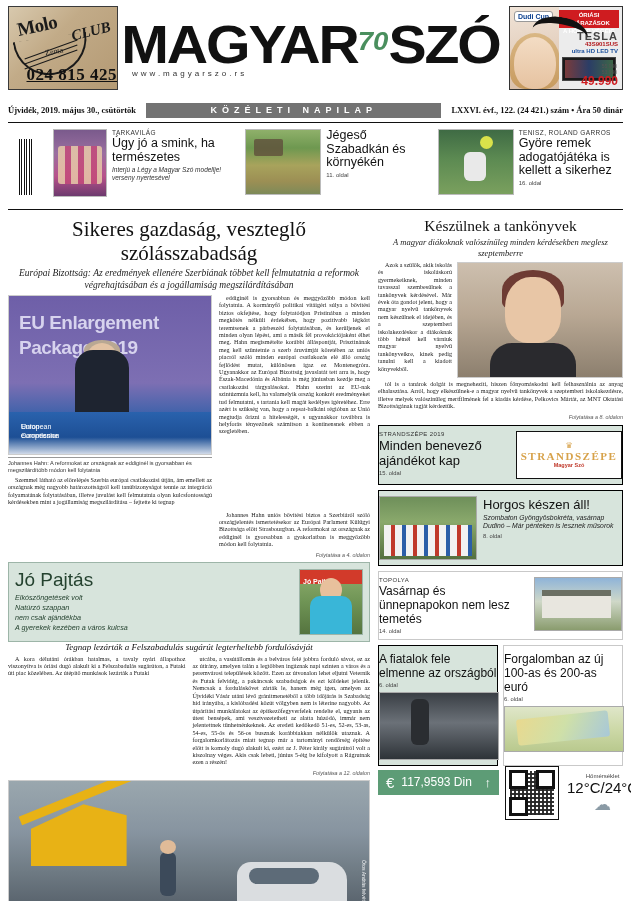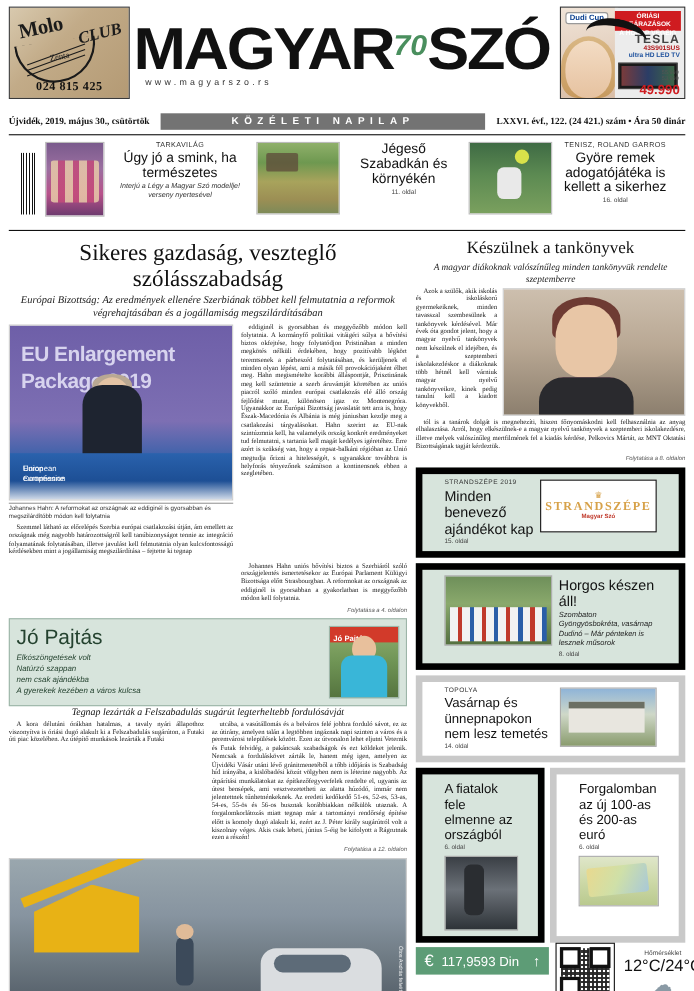--- a/index.html
+++ b/index.html
@@ -18,22 +18,22 @@
   .molo-ad .mwave{position:absolute;left:6px;top:30px;width:70px;height:36px;
     border:2px solid #1a1a1a;border-radius:0 0 40px 40px;border-top:none;transform:rotate(-8deg);}
   .molo-ad .mstr{position:absolute;left:14px;top:42px;width:56px;height:1px;background:#1a1a1a;transform:rotate(-20deg);}
   .molo-ad .mstr.s2{top:47px;}
   .molo-ad .mstr.s3{top:52px;}
   .molo-txt1{position:absolute;left:8px;top:8px;font-family:"Liberation Serif",serif;font-weight:bold;
     font-size:19px;color:#1b1b1b;transform:rotate(-12deg);letter-spacing:-.5px;}
   .molo-txt2{position:absolute;right:6px;top:16px;font-weight:bold;font-size:15px;color:#1b1b1b;
     transform:rotate(-14deg);font-style:italic;}
   .molo-txt3{position:absolute;left:36px;top:40px;font-size:8px;color:#222;transform:rotate(-10deg);}
-  .molo-phone{position:absolute;left:0;right:0;bottom:4px;text-align:center;font-weight:bold;
-    font-size:11px;color:#111;letter-spacing:.5px;}
+  .molo-phone{position:absolute;left:0;right:0;bottom:4px;text-align:right;font-weight:bold;
+    font-size:17px;color:#111;letter-spacing:.5px;text-decoration:underline;}
 
   .logo-wrap{flex:1;padding:0 14px;position:relative;}
   .logo{font-family:"Liberation Sans",sans-serif;font-weight:bold;font-size:54px;line-height:58px;
     letter-spacing:-2px;color:#111;display:inline-block;position:relative;font-stretch:condensed;
     transform:scaleX(1.06);}
   .logo .g70{color:#4a8f5e;font-style:italic;font-size:26px;letter-spacing:0;vertical-align:super;
     position:relative;top:6px;}
   .logo-url{font-family:"Liberation Sans",sans-serif;font-size:8px;letter-spacing:3px;color:#333;margin-top:-4px;}
 
   .tesla-ad{width:112px;height:82px;border:1px solid #333;position:relative;overflow:hidden;
@@ -61,21 +61,21 @@
 
   
   .datebar{display:flex;align-items:center;justify-content:space-between;height:20px;margin-top:2px;}
   .datebar .dtxt{font-size:8.5px;font-weight:bold;color:#111;white-space:nowrap;}
   .kozeleti{flex:1;margin:0 10px;background:#737373;height:15px;display:flex;align-items:center;
     justify-content:center;}
   .kozeleti span{font-family:"Liberation Sans",sans-serif;font-size:9px;font-weight:bold;color:#fff;letter-spacing:5px;}
   .rule{height:1px;background:#111;margin:2px 0;}
 
   
-  .teasers{display:flex;align-items:stretch;gap:6px;height:76px;padding:4px 11px 2px;text-align:center;}
+  .teasers{display:flex;align-items:stretch;gap:18px;height:76px;padding:4px 11px 2px;}
   .barcode{width:16px;display:flex;align-items:center;}
   .barcode .bars{width:14px;height:56px;
     background:repeating-linear-gradient(90deg,#111 0 1px,#fff 1px 2px,#111 2px 3px,#fff 3px 5px);}
   .teaser{display:flex;gap:5px;flex:1;align-items:flex-start;}
   .tz-img{width:52px;height:66px;border:1px solid #bbb;overflow:hidden;position:relative;flex:none;}
   .tz-img.wide{width:74px;height:64px;}
   .tz-txt{flex:1;min-width:0;}
   .kicker{font-family:"Liberation Sans",sans-serif;font-size:6.5px;letter-spacing:.4px;color:#333;
     text-transform:uppercase;margin-bottom:1px;}
   .t-head{font-family:"Liberation Sans",sans-serif;font-size:12.5px;line-height:13.5px;color:#111;font-weight:normal;}
@@ -165,21 +165,21 @@
     clip-path:polygon(0 40%,55% 0,100% 18%,100% 100%,0 100%);}
   .crane-arm{position:absolute;left:2%;top:10%;width:120px;height:9px;background:#e8b215;transform:rotate(-22deg);}
   .tr-car{position:absolute;right:6%;bottom:4%;width:110px;height:42px;background:#dadde0;border-radius:14px 18px 4px 4px;}
   .tr-car:after{content:"";position:absolute;left:12px;top:6px;width:70px;height:16px;background:#5d6b78;border-radius:8px;}
   .tr-person{position:absolute;left:42%;bottom:10%;width:16px;height:44px;background:#3c4a5a;border-radius:6px;}
   .tr-person:after{content:"";position:absolute;left:0;top:-12px;width:16px;height:14px;background:#e0bb98;border-radius:50%;}
   .photo-credit{position:absolute;right:2px;bottom:2px;font-family:"Liberation Sans",sans-serif;font-size:5px;
     color:#fff;writing-mode:vertical-rl;opacity:.9;}
 
   
-  .box{box-sizing:border-box;margin-top:5px;padding:5px 20px;border:6px solid #000000;}
+  .box{box-sizing:border-box;margin-top:5px;padding:5px 0;border:1px solid #000000;}
   .box.green{background:#d7e4dc;}
   .box.white{background:#fff;border-color:#c9c9c9;}
   .bx-kick{font-family:"Liberation Sans",sans-serif;font-size:6px;letter-spacing:.4px;text-transform:uppercase;color:#333;}
   .bx-head{font-family:"Liberation Sans",sans-serif;font-size:13px;line-height:15px;color:#111;margin-top:1px;}
   .bx-head.sm{font-size:12px;line-height:14px;}
   .bx-sub{font-family:"Liberation Sans",sans-serif;font-size:6.8px;line-height:8.6px;font-style:italic;color:#222;margin-top:2px;}
   .bx-page{font-family:"Liberation Sans",sans-serif;font-size:5.8px;color:#444;margin-top:2px;}
   .bx-row{display:flex;gap:6px;align-items:flex-start;}
   .bx-col{flex:1;min-width:0;}
 
@@ -402,21 +402,21 @@
         <div class="crane"></div>
         <div class="tr-person"></div>
         <div class="tr-car"></div>
         <div class="photo-credit">Ótos András felvétele</div>
       </div>
     </div>
 
     <div class="col-right">
 
       <div class="head2">Készülnek a tankönyvek</div>
-      <div class="sub2">A magyar diákoknak valószínűleg minden tankönyvük rendelte szeptemberre</div>
+      <div class="sub2">A magyar diákoknak valószínűleg minden kérdésekben meglesz szeptemberre</div>
 
       <div class="bx-row" style="gap:5px;">
         <div class="bodytxt" style="width:74px;">
           <p>Azok a szülők, akik iskolás és iskoláskorú gyermekeiknek, minden tavasszal szembesülnek a tankönyvek kérdésével. Már évek óta gondot jelent, hogy a magyar nyelvű tankönyvek nem készülnek el idejében, és a szeptemberi iskolakezdéskor a diákoknak több hétnél kell várniuk magyar nyelvű tankönyveikre, kinek pedig tanulni kell a kiadott könyvekből.</p>
         </div>
         <div class="teacher-photo" style="flex:1;">
           <div class="tp-hair"></div>
           <div class="tp-head"></div>
           <div class="tp-scarf"></div>
           <div class="tp-body"></div>

